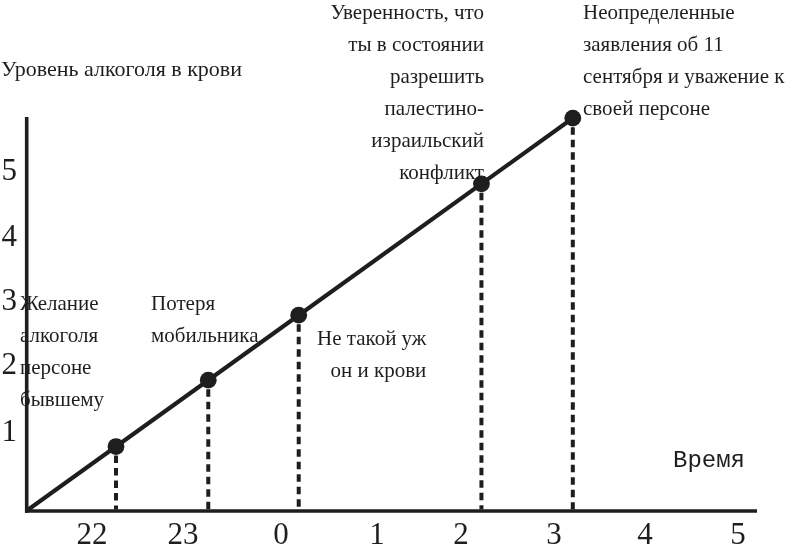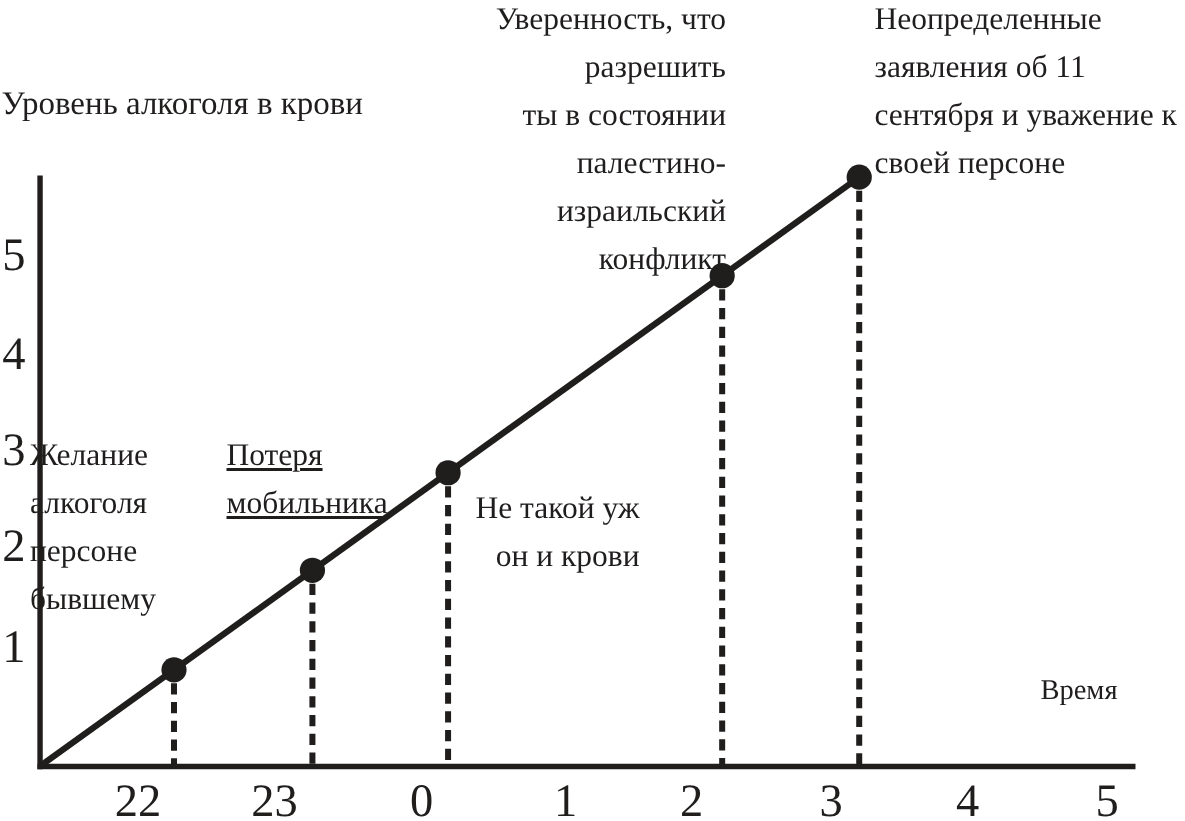--- a/index.html
+++ b/index.html
@@ -11,21 +11,21 @@
     font-family:"Liberation Serif","DejaVu Serif",serif;
     color:#201d1d;
   }
   #plot-svg{position:absolute;left:0;top:0;}
   .chart-title{
     position:absolute;left:1px;top:53px;
     font-size:22px;line-height:32px;white-space:nowrap;
   }
   .x-axis-title{
     position:absolute;right:45px;top:446px;
-    font-size:19px;line-height:30px;white-space:nowrap;
+    font-size:24px;line-height:30px;white-space:nowrap;font-family:Liberation Mono, monospace;
   }
   .xtick{
     position:absolute;width:70px;top:518px;
     text-align:center;font-size:31px;line-height:31px;
   }
   .ytick{
     position:absolute;left:-3px;width:20px;
     text-align:right;font-size:31px;line-height:32px;
   }
   .ann{
@@ -68,32 +68,32 @@
     <div class="ytick" style="top: 348px;">2</div>
     <div class="ytick" style="top: 284px;">3</div>
     <div class="ytick" style="top: 220px;">4</div>
     <div class="ytick" style="top: 154px;">5</div>
     <div class="ann" style="left: 20px; top: 287px;">
       <div>Желание</div>
       <div>алкоголя</div>
       <div>персоне</div>
       <div>бывшему</div>
     </div>
-    <div class="ann" style="left: 151px; top: 287px; text-decoration: underline;">
+    <div class="ann" style="left: 151px; top: 287px;">
       <div>Потеря</div>
       <div>мобильника</div>
     </div>
     <div class="ann" style="left: 317px; top: 322px; text-align: right;">
       <div>Не такой уж</div>
       <div>он и крови</div>
     </div>
     <div class="ann right" style="right: 306px; top: -4px;">
       <div>Уверенность, что</div>
+      <div>ты в состоянии</div>
       <div>разрешить</div>
-      <div>ты в состоянии</div>
       <div>палестино-</div>
       <div>израильский</div>
       <div>конфликт</div>
     </div>
     <div class="ann" style="left: 583px; top: -4px;">
       <div>Неопределенные</div>
       <div>заявления об 11</div>
       <div>сентября и уважение к</div>
       <div>своей персоне</div>
     </div>

